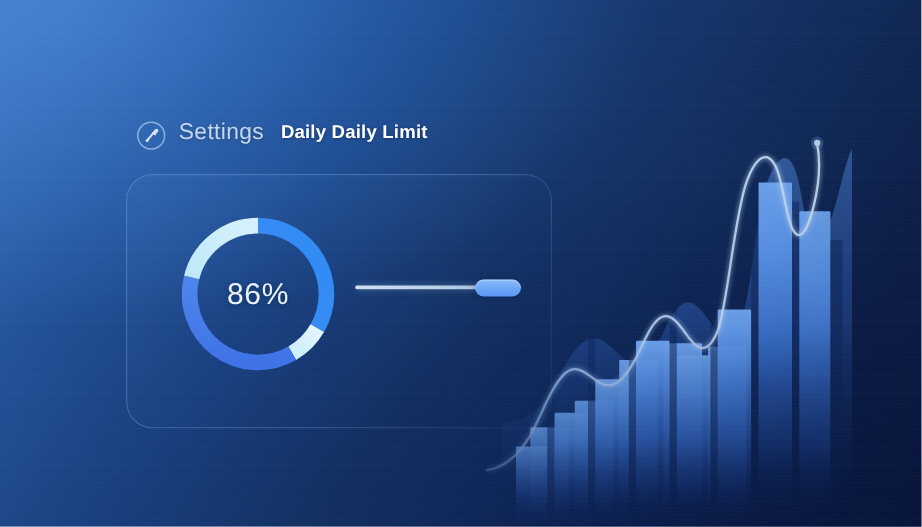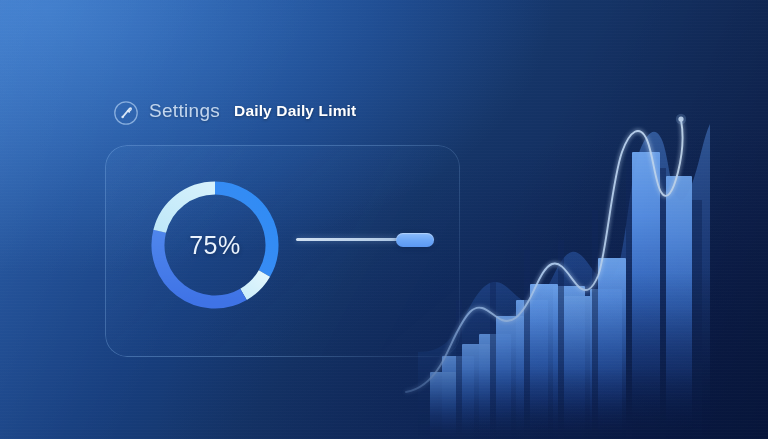--- a/index.html
+++ b/index.html
@@ -245,21 +245,21 @@
 
         <path d="M 0 -57 A 57 57 0 0 1 49.4 28.5" stroke="url(#segA)"></path>
 
         <path d="M 49.4 28.5 A 57 57 0 0 1 28.5 49.4" stroke="url(#segD)"></path>
 
         <path d="M 28.5 49.4 A 57 57 0 0 1 -55.3 -13.8" stroke="url(#segC)"></path>
 
         <path d="M -55.3 -13.8 A 57 57 0 0 1 0 -57" stroke="url(#segB)"></path>
       </g>
     </svg>
-    <div class="donut-label">75%</div>
+    <div class="donut-label">86%</div>
   </div>
 
   <div class="slider">
     <div class="slider-track"></div>
     <div class="slider-thumb"></div>
   </div>
 
 </div>
 
 </body></html>

